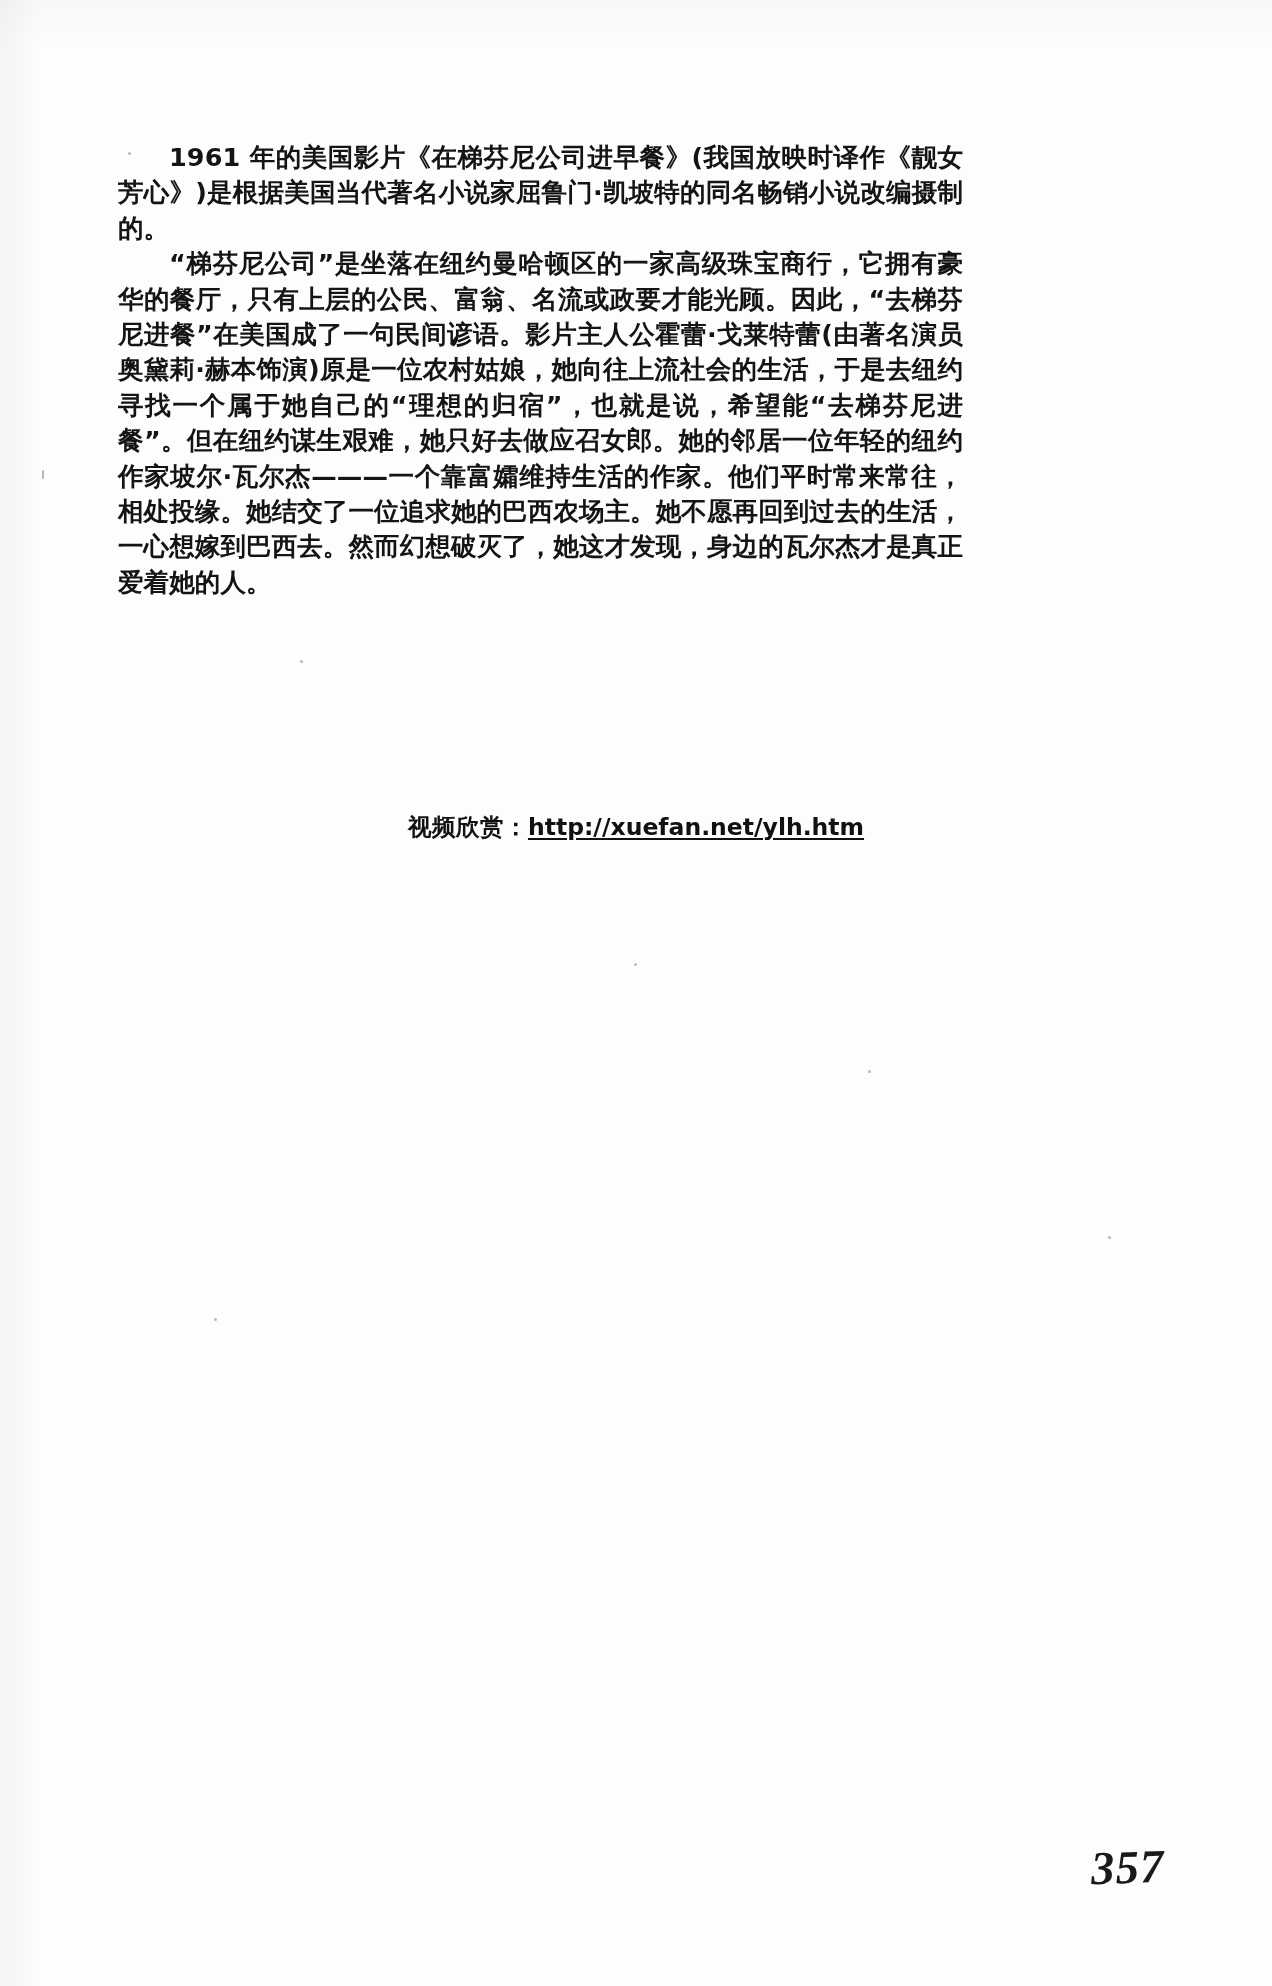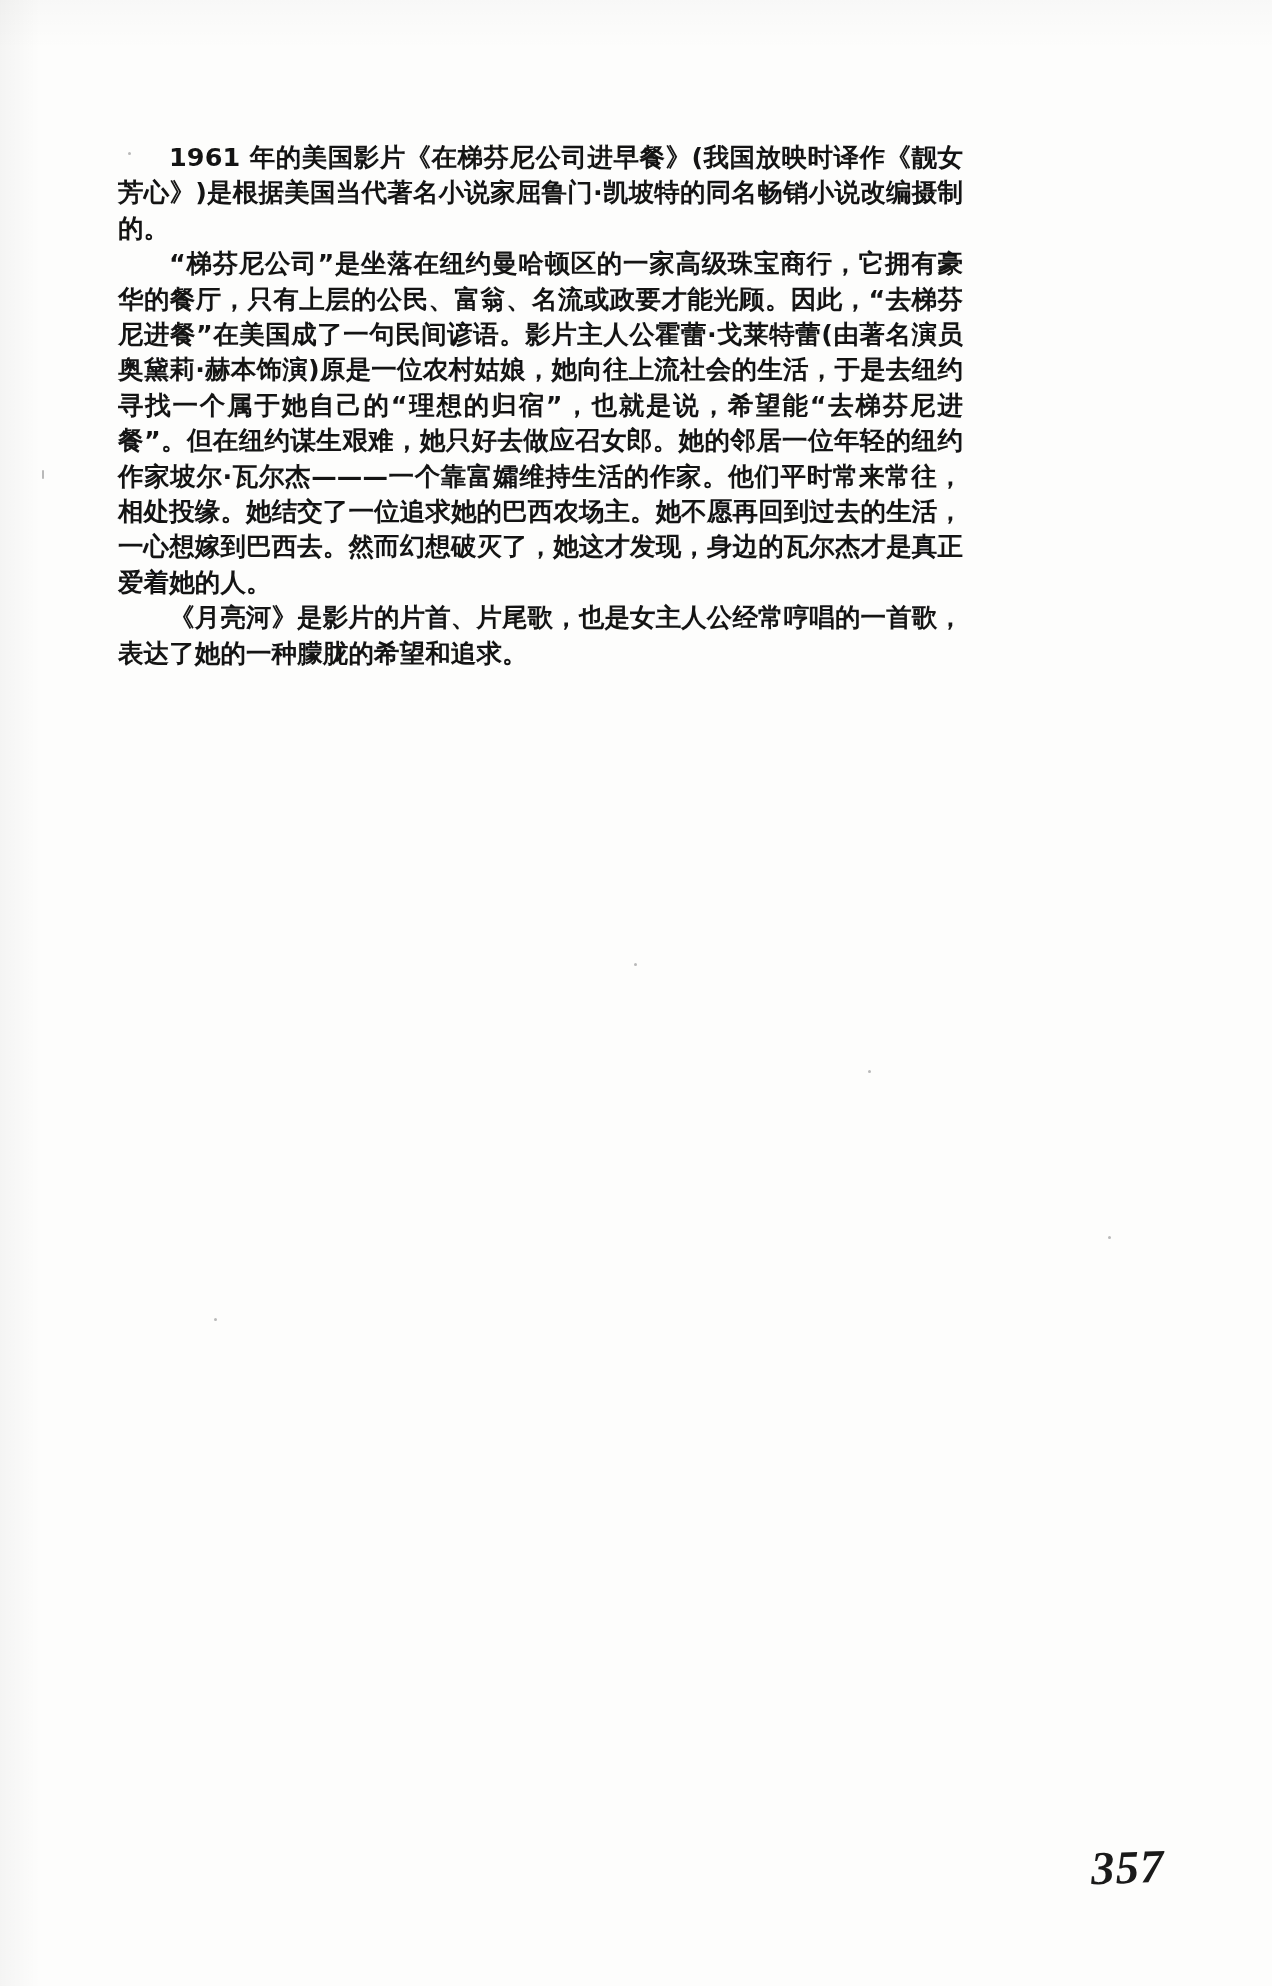--- a/index.html
+++ b/index.html
@@ -106,18 +106,20 @@
   <div class="speck s2"></div>
   <div class="speck s3"></div>
   <div class="speck s4"></div>
   <div class="speck s5"></div>
   <div class="speck s6"></div>
   <div class="speck s7"></div>
 
   <div class="body-text">
     <p class="para">1961 年的美国影片《在梯芬尼公司进早餐》(我国放映时译作《靓女芳心》)是根据美国当代著名小说家屈鲁门·凯坡特的同名畅销小说改编摄制的。</p>
     <p class="para">“梯芬尼公司”是坐落在纽约曼哈顿区的一家高级珠宝商行，它拥有豪华的餐厅，只有上层的公民、富翁、名流或政要才能光顾。因此，“去梯芬尼进餐”在美国成了一句民间谚语。影片主人公霍蕾·戈莱特蕾(由著名演员奥黛莉·赫本饰演)原是一位农村姑娘，她向往上流社会的生活，于是去纽约寻找一个属于她自己的“理想的归宿”，也就是说，希望能“去梯芬尼进餐”。但在纽约谋生艰难，她只好去做应召女郎。她的邻居一位年轻的纽约作家坡尔·瓦尔杰———一个靠富孀维持生活的作家。他们平时常来常往，相处投缘。她结交了一位追求她的巴西农场主。她不愿再回到过去的生活，一心想嫁到巴西去。然而幻想破灭了，她这才发现，身边的瓦尔杰才是真正爱着她的人。</p>
-    <p class="para">《月亮河》是影片的片首、片尾歌，也是女主人公经常哼唱的一首歌，表达了她的一种朦胧的希望和追求。</p>
   </div>
 
+  <div class="link-line">
+    <span class="label">视频欣赏：</span><a class="url" href="#">http://xuefan.net/ylh.htm</a>
+  </div>
 
   <div class="page-number">357</div>
 </div>
 
 </body></html>

